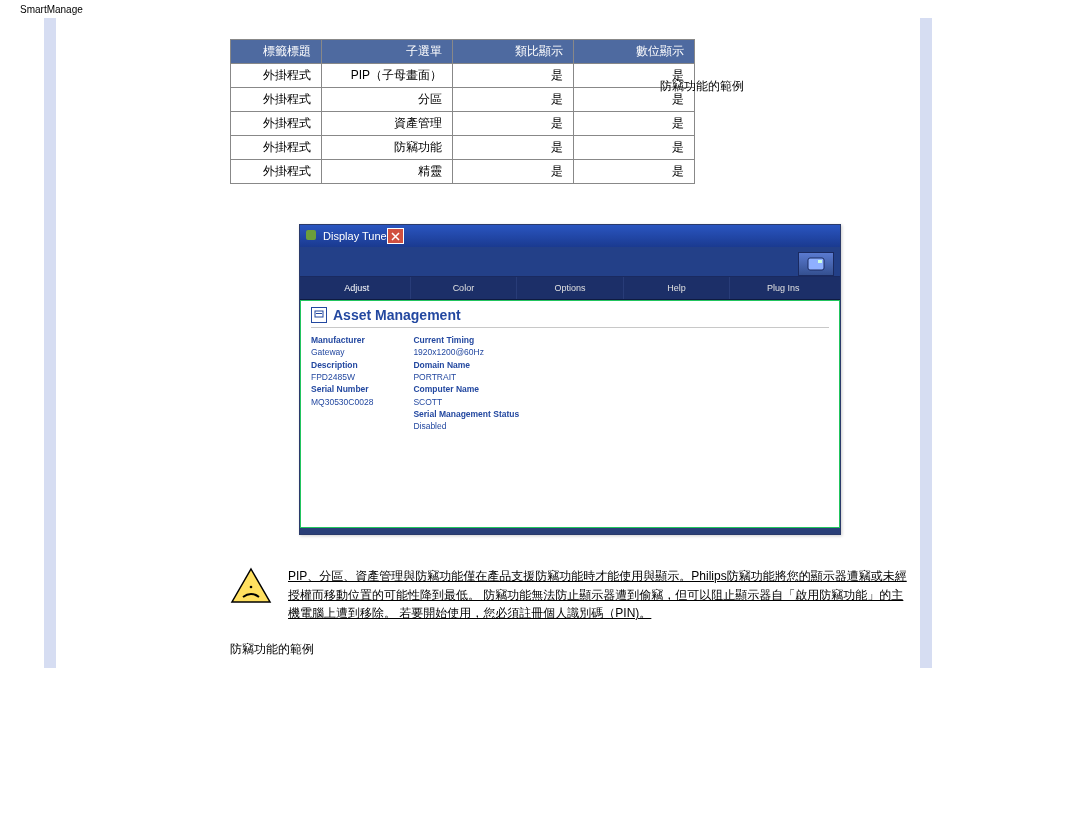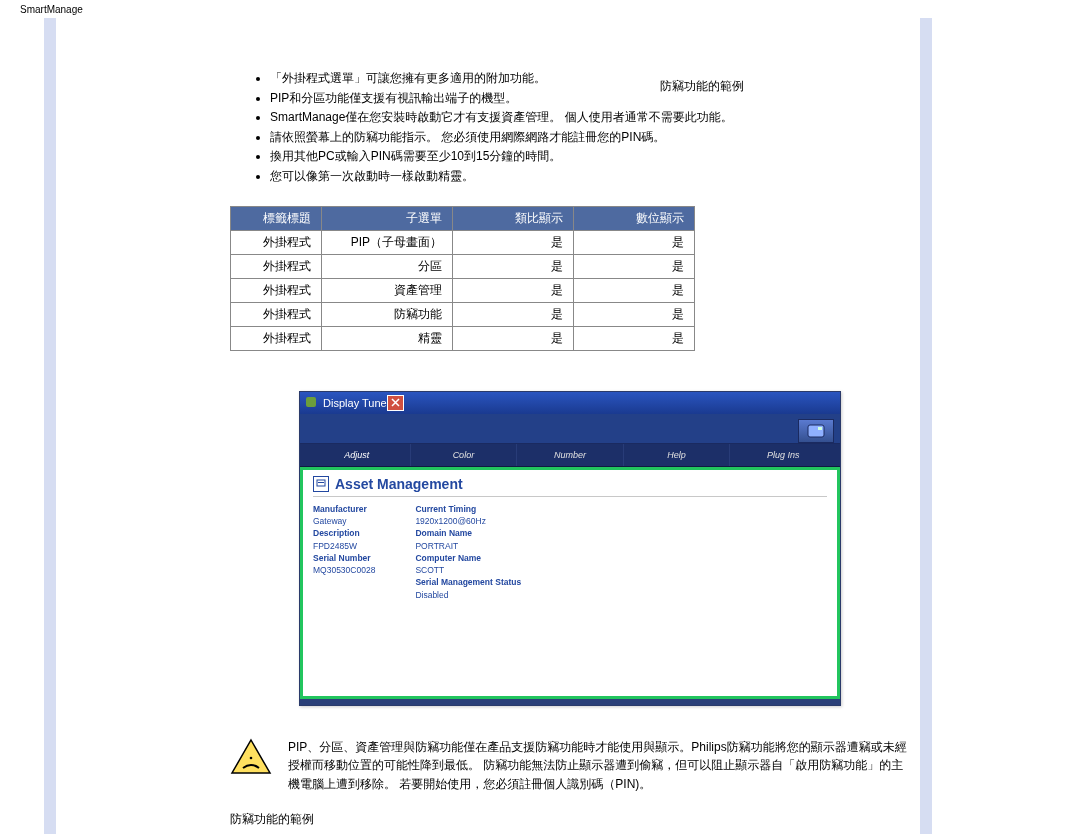--- a/index.html
+++ b/index.html
@@ -114,35 +114,34 @@
     margin-left: 2px;
     display:flex; align-items:center; justify-content:center;
   }
   .dt-tabs {
     background: #1c2f68;
     display: flex;
     color: #e0e0e0;
     font-size: 9px;
     border-bottom: 1px solid #0e1a40;
     padding: 0 4px;
-    font-style: italic;
   }
   .dt-tabs div {
     flex: 1;
     text-align: center;
     padding: 6px 2px;
     border-right: 1px solid #283c78;
   }
   .dt-tabs div:first-child { color: #fff; }
   .dt-tabs div:last-child { border-right: none; }
   .dt-body {
     background: #fff;
     min-height: 210px;
     padding: 6px 10px 10px 10px;
-    border: 3px solid #22c55e;
+    border: 1px solid #22c55e;
   }
   .dt-heading {
     color: #2348a0;
     font-size: 14px;
     font-weight: bold;
     display: flex;
     align-items: center;
     border-bottom: 1px solid #c8c8c8;
     padding-bottom: 4px;
     margin-bottom: 6px;
@@ -167,20 +166,21 @@
     height: 6px;
   }
 
   
   .warn-row {
     display: flex;
     gap: 16px;
     margin-top: 32px;
     margin-bottom: 18px;
     align-items: flex-start;
+    text-decoration: underline;
   }
   .warn-icon {
     width: 42px; height: 38px;
     flex: 0 0 42px;
     display:flex; align-items:center; justify-content:center;
   }
   .warn-text {
     font-size: 12px;
     line-height: 1.55;
   }
@@ -200,28 +200,20 @@
   <div class="sidebar-left"></div>
   <div class="sidebar-right"></div>
 
   <div class="right-links">
     <div style="height:46px"></div>
     <div>防竊功能的範例</div>
   </div>
 
   <div class="content">
 
-    <ul class="bullets">
-      <li>「外掛程式選單」可讓您擁有更多適用的附加功能。</li>
-      <li>PIP和分區功能僅支援有視訊輸出端子的機型。</li>
-      <li>SmartManage僅在您安裝時啟動它才有支援資產管理。 個人使用者通常不需要此功能。</li>
-      <li>請依照螢幕上的防竊功能指示。 您必須使用網際網路才能註冊您的PIN碼。</li>
-      <li>換用其他PC或輸入PIN碼需要至少10到15分鐘的時間。</li>
-      <li>您可以像第一次啟動時一樣啟動精靈。</li>
-    </ul>
 
     <table class="feature-table">
       <tbody>
           <tr>
         <th>標籤標題</th>
         <th>子選單</th>
         <th>類比顯示</th>
         <th>數位顯示</th>
       </tr>
       <tr>
@@ -273,21 +265,21 @@
         <div class="btn">
           <svg width="18" height="14" viewBox="0 0 18 14">
               <rect x="1" y="1" width="16" height="12" rx="2" fill="#8fb0ff" stroke="#1a2a60"></rect>
               <rect x="11" y="3" width="4" height="3" fill="#d0ffe0"></rect>
             </svg>
         </div>
       </div>
       <div class="dt-tabs">
         <div>Adjust</div>
         <div>Color</div>
-        <div>Number</div>
+        <div>Options</div>
         <div>Help</div>
         <div>Plug Ins</div>
       </div>
       <div class="dt-body">
         <div class="dt-heading">
           <span class="sq">
             <svg width="10" height="10" viewBox="0 0 10 10">
                 <rect x="1" y="1" width="8" height="6" fill="none" stroke="#2348a0"></rect>
                 <rect x="2" y="3" width="6" height="1" fill="#2348a0"></rect>
               </svg>

